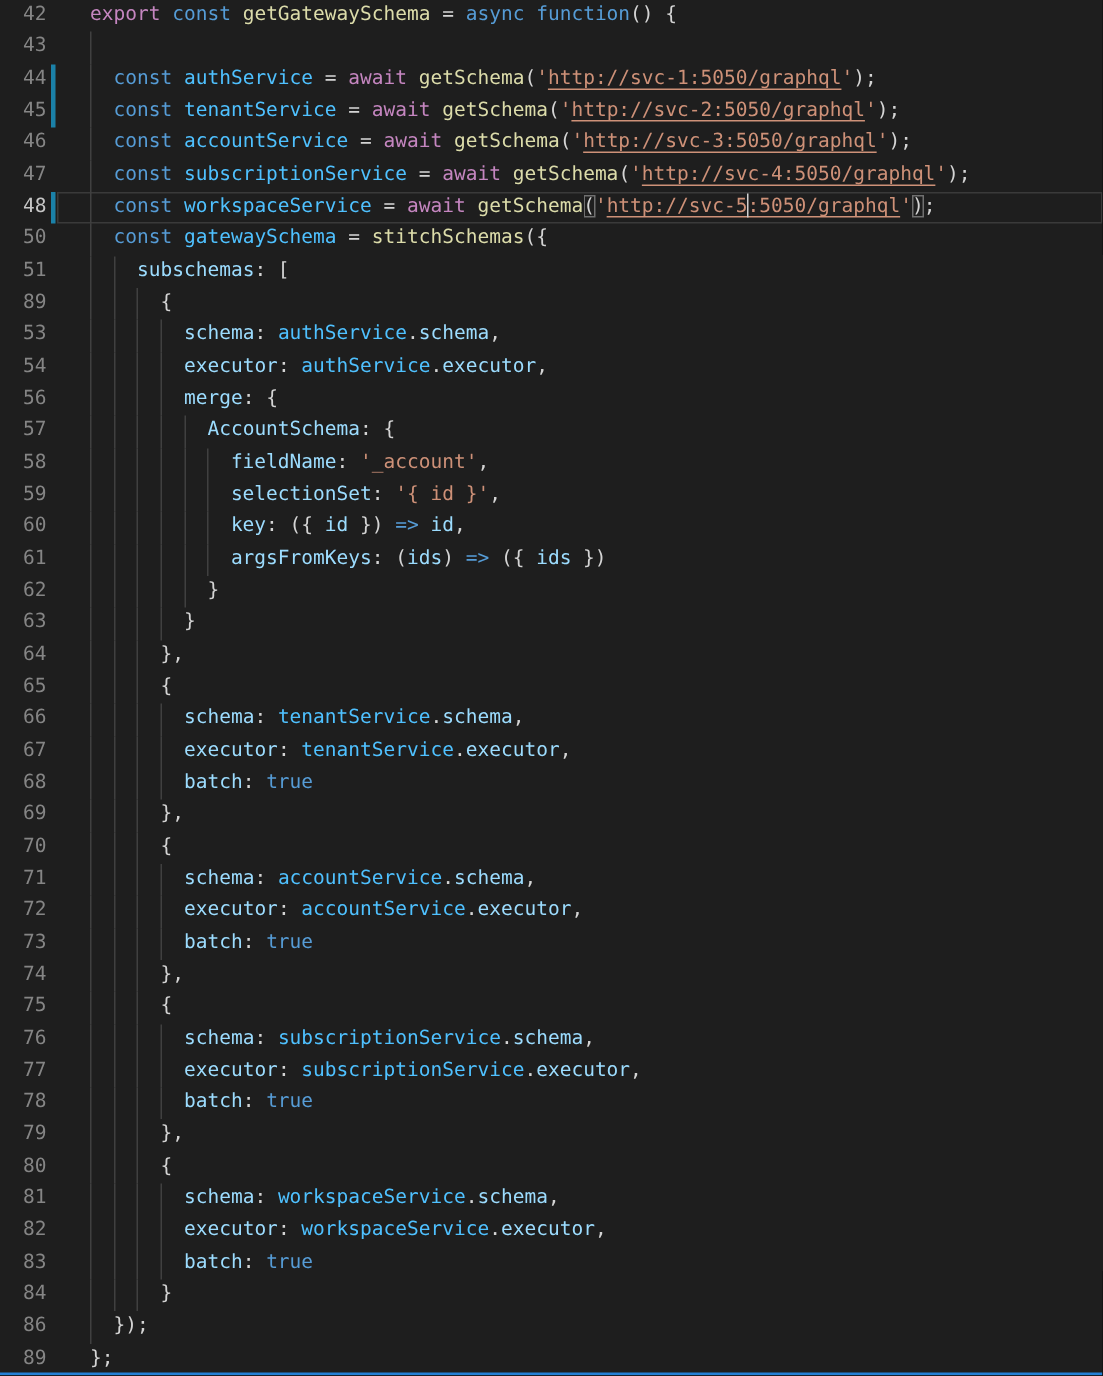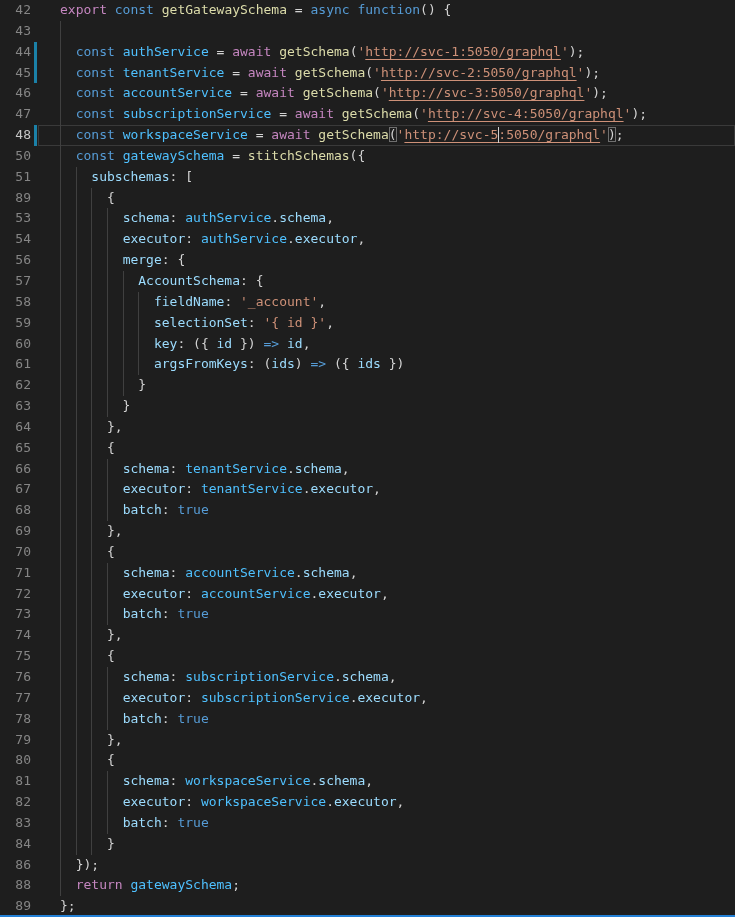--- a/index.html
+++ b/index.html
@@ -344,27 +344,20 @@
         </div>
       </div>
       <div class="row">
         <span class="num">86</span>
         <span class="gitbar"></span>
         <div class="lwrap">
           <div class="code"><div class="guide" style="left: 0ch;"></div><span class="tok t-p">  });</span></div>
         </div>
       </div>
       <div class="row">
-        <span class="num">88</span>
-        <span class="gitbar"></span>
-        <div class="lwrap">
-          <div class="code"><div class="guide" style="left: 0ch;"></div><span class="tok t-p">  </span><span class="tok t-c">return</span><span class="tok t-p"> </span><span class="tok t-v">gatewaySchema</span><span class="tok t-p">;</span></div>
-        </div>
-      </div>
-      <div class="row">
         <span class="num">89</span>
         <span class="gitbar"></span>
         <div class="lwrap">
           <div class="code"><span class="tok t-p">};</span></div>
         </div>
       </div>
     </div>
   <div id="bottom-border"></div>
 </div>
 

